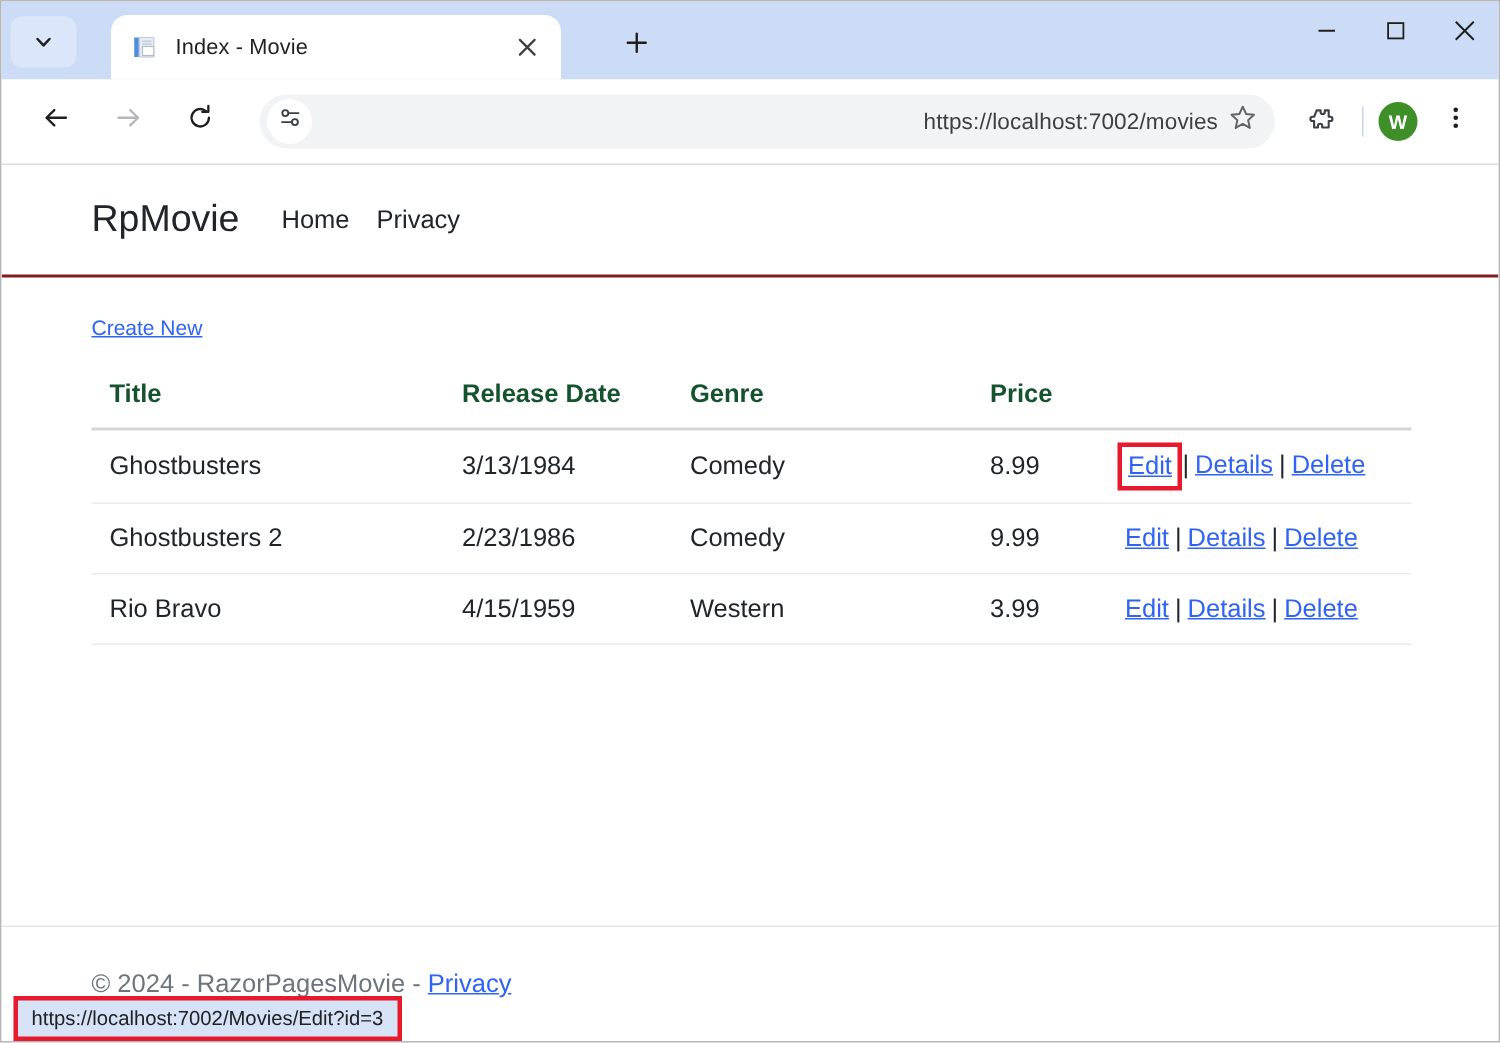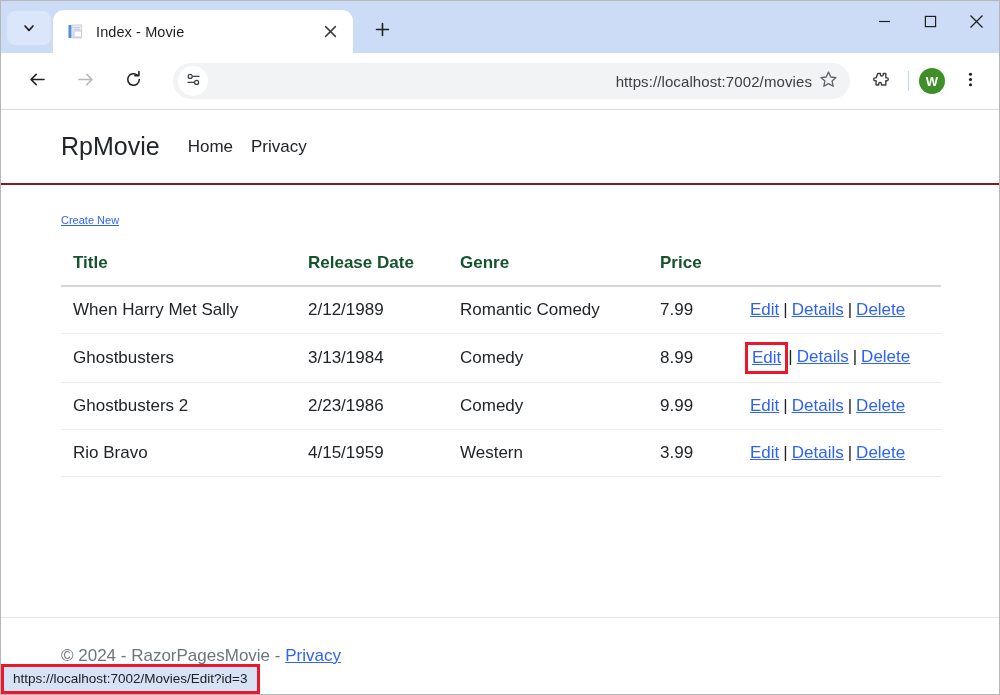--- a/index.html
+++ b/index.html
@@ -24,20 +24,21 @@
     overflow: hidden;
   }
 
   
   .tabstrip {
     height: 52px;
     background: #ccdcf7;
     display: flex;
     align-items: flex-end;
     position: relative;
+    gap: 21px;
   }
   .tab-search {
     width: 44px;
     height: 34px;
     margin: 0 2px 8px 6px;
     border-radius: 8px;
     background: #dbe6fa;
     display: flex;
     align-items: center;
     justify-content: center;
@@ -255,21 +256,21 @@
     padding: 25px 60px 0 60px;
   }
   .page-title {
     font-size: 42px;
     font-weight: bold;
     color: #212529;
     margin: 0 0 14px 0;
     letter-spacing: -0.2px;
   }
   .create-link {
-    font-size: 11px;
+    font-size: 14px;
     color: #2e63f6;
     text-decoration: underline;
     cursor: pointer;
     display: inline-block;
     margin-bottom: 21px;
   }
 
   table.movies {
     width: 880px;
     border-collapse: collapse;
@@ -324,21 +325,21 @@
     color: #6c757d;
   }
   .footer a {
     color: #2e63f6;
     text-decoration: underline;
     cursor: pointer;
   }
 
   .status-bar {
     position: absolute;
-    left: 0;
+    left: 8px;
     bottom: 0;
     background: #d6e2f5;
     color: #202124;
     font-size: 13.5px;
     padding: 4px 9px 5px 9px;
     border: 3px solid #e8192c;
     box-sizing: border-box;
     white-space: nowrap;
     z-index: 20;
   }
@@ -508,29 +509,20 @@
           <tr>
             <th>Title</th>
             <th>Release Date</th>
             <th>Genre</th>
             <th>Price</th>
             <th></th>
           </tr>
         </thead>
         <tbody>
 
-          <tr>
-            <td>When Harry Met Sally</td>
-            <td>2/12/1989</td>
-            <td>Romantic Comedy</td>
-            <td>7.99</td>
-            <td>
-              <a class="row-link">Edit</a><span class="sep">|</span><a class="row-link">Details</a><span class="sep">|</span><a class="row-link">Delete</a>
-            </td>
-          </tr>
 
           <tr>
             <td>Ghostbusters</td>
             <td>3/13/1984</td>
             <td>Comedy</td>
             <td>8.99</td>
             <td>
               <span class="hl-box"><a class="row-link">Edit</a></span><span class="sep">|</span><a class="row-link">Details</a><span class="sep">|</span><a class="row-link">Delete</a>
             </td>
           </tr>

